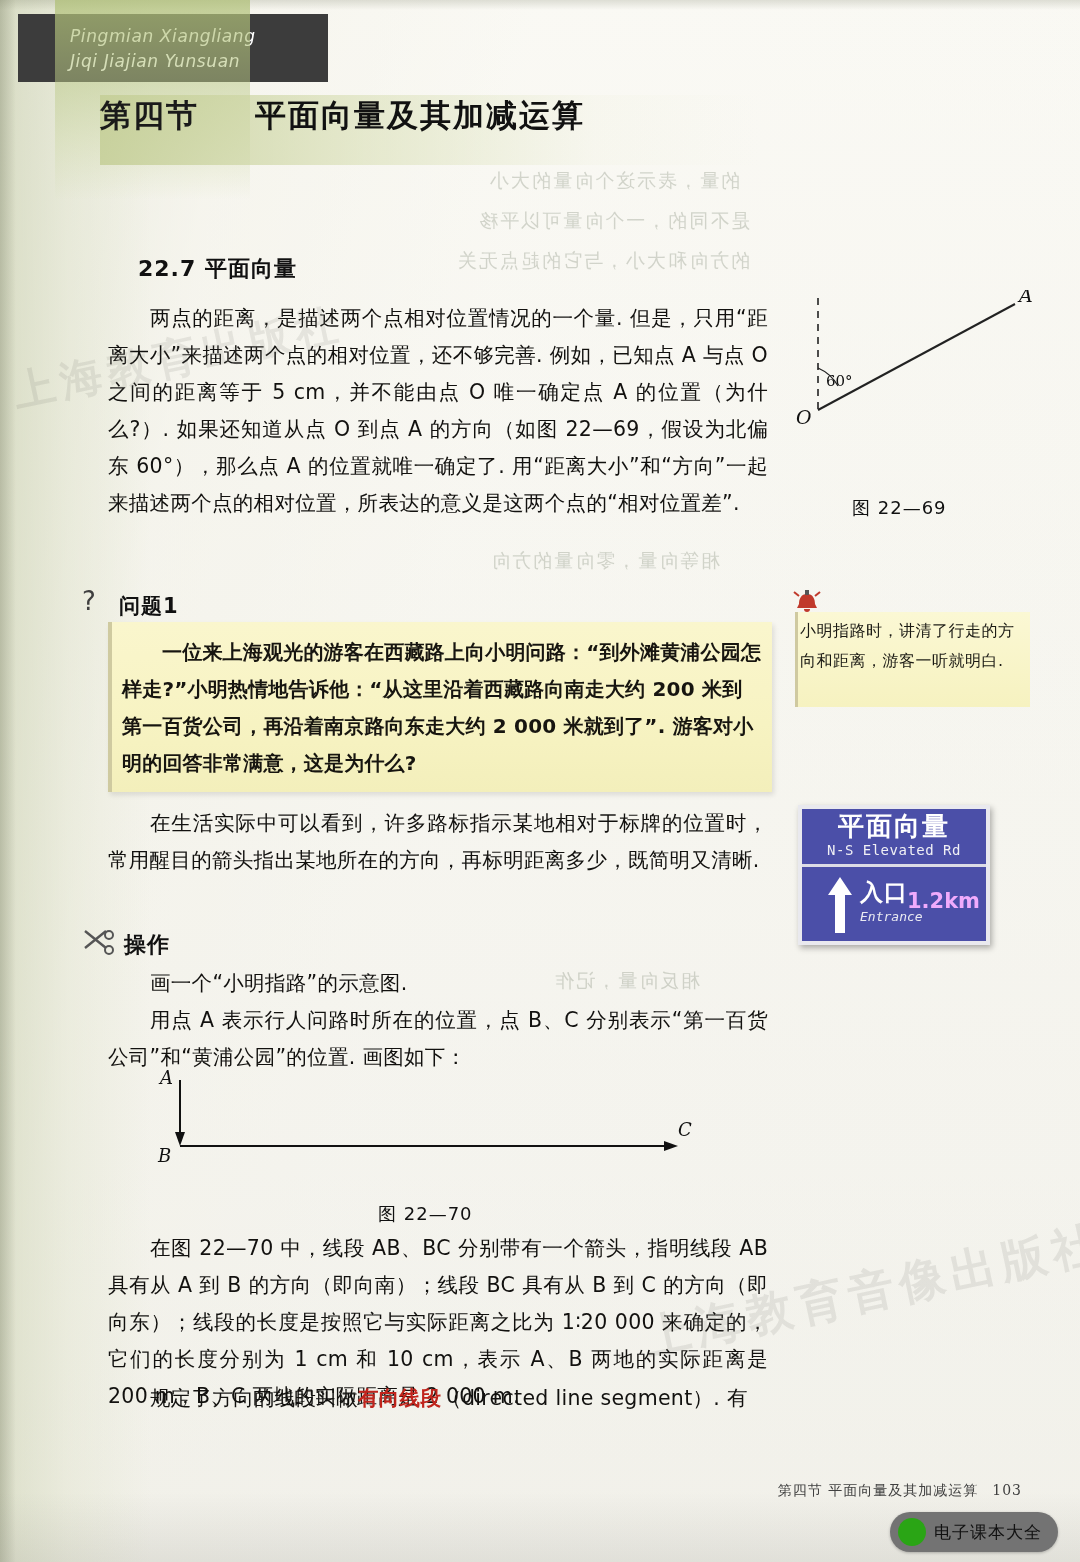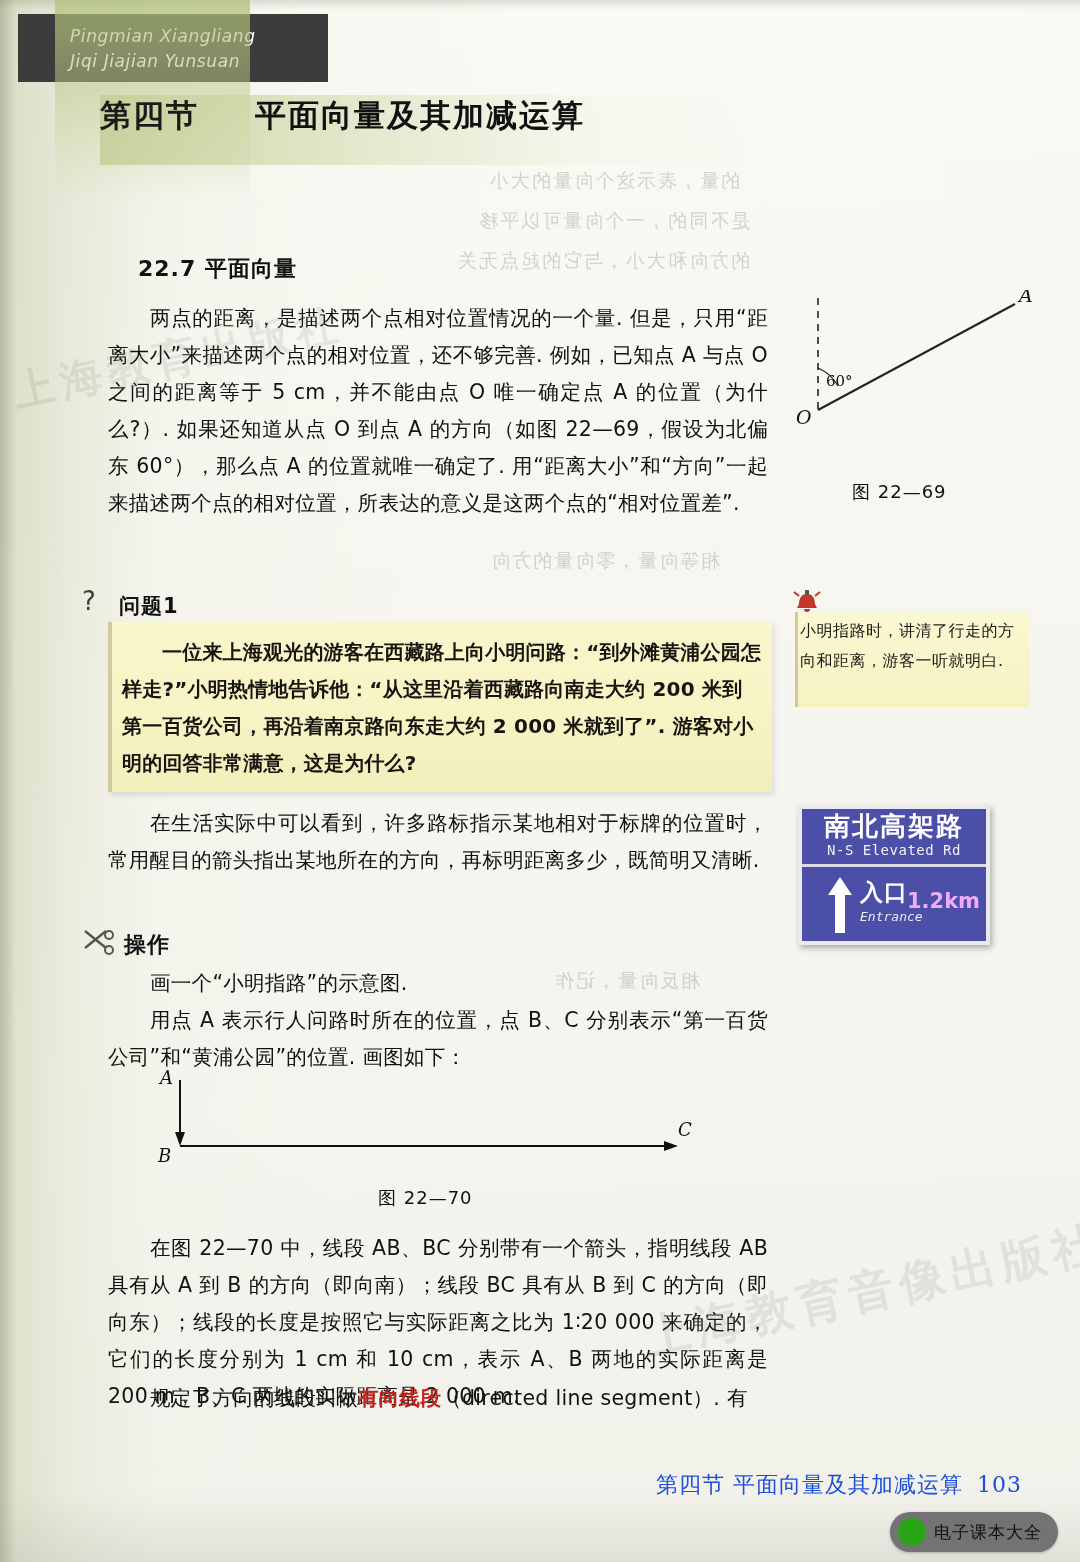--- a/index.html
+++ b/index.html
@@ -142,20 +142,21 @@
     top: 290px;
     width: 250px;
     height: 180px;
   }
   .fig-cap {
     position: absolute;
     font-family: "DejaVu Sans", sans-serif;
     font-size: 18px;
     color: #111;
     letter-spacing: 1px;
+    margin-top: 16px;
   }
 
   
   .q-label {
     position: absolute;
     left: 112px;
     top: 592px;
     font-family: "DejaVu Sans", sans-serif;
     font-weight: bold;
     font-size: 21px;
@@ -311,22 +312,22 @@
     width: 560px;
     height: 100px;
   }
 
   
   .footer {
     position: absolute;
     right: 58px;
     bottom: 62px;
     font-family: "DejaVu Sans", sans-serif;
-    font-size: 22px;
-    color: #1d4ed8;
+    font-size: 14px;
+    color: #404040;
     letter-spacing: 1px;
   }
   .footer .pageno { margin-left: 14px; font-family: "DejaVu Serif", serif; }
 
   
   .wm {
     position: absolute;
     color: rgba(110,110,100,0.13);
     font-family: "DejaVu Sans", sans-serif;
     font-weight: bold;
@@ -423,21 +424,21 @@
       <line x1="28" y1="4" x2="23" y2="8" stroke="#c0392b" stroke-width="2"></line>
     </svg>
   </div>
   <div class="note-box"></div>
   <div class="note-text">小明指路时，讲清了行走的方向和距离，游客一听就明白.</div>
 
   <div class="para" style="left:108px; top:805px; width:660px; text-indent:42px;">在生活实际中可以看到，许多路标指示某地相对于标牌的位置时，常用醒目的箭头指出某地所在的方向，再标明距离多少，既简明又清晰.</div>
 
   <div class="sign">
     <div class="sign-top">
-      <div class="sign-cn">南北高架路</div>
+      <div class="sign-cn">平面向量</div>
       <div class="sign-en">N-S Elevated Rd</div>
     </div>
     <div class="sign-bot">
       <div class="sign-arrow">
         <svg width="24" height="56" viewBox="0 0 24 56">
           <polygon points="12,0 24,18 17,18 17,56 7,56 7,18 0,18" fill="#ffffff"></polygon>
         </svg>
       </div>
       <div class="sign-entr">入口</div>
       <div class="sign-entr-en">Entrance</div>

